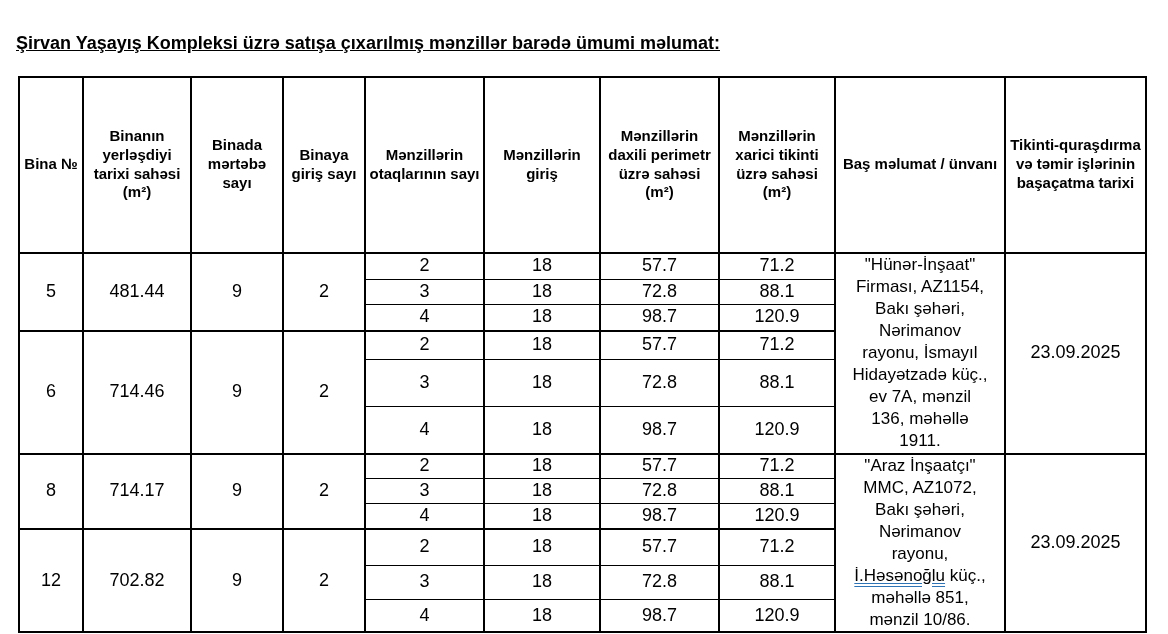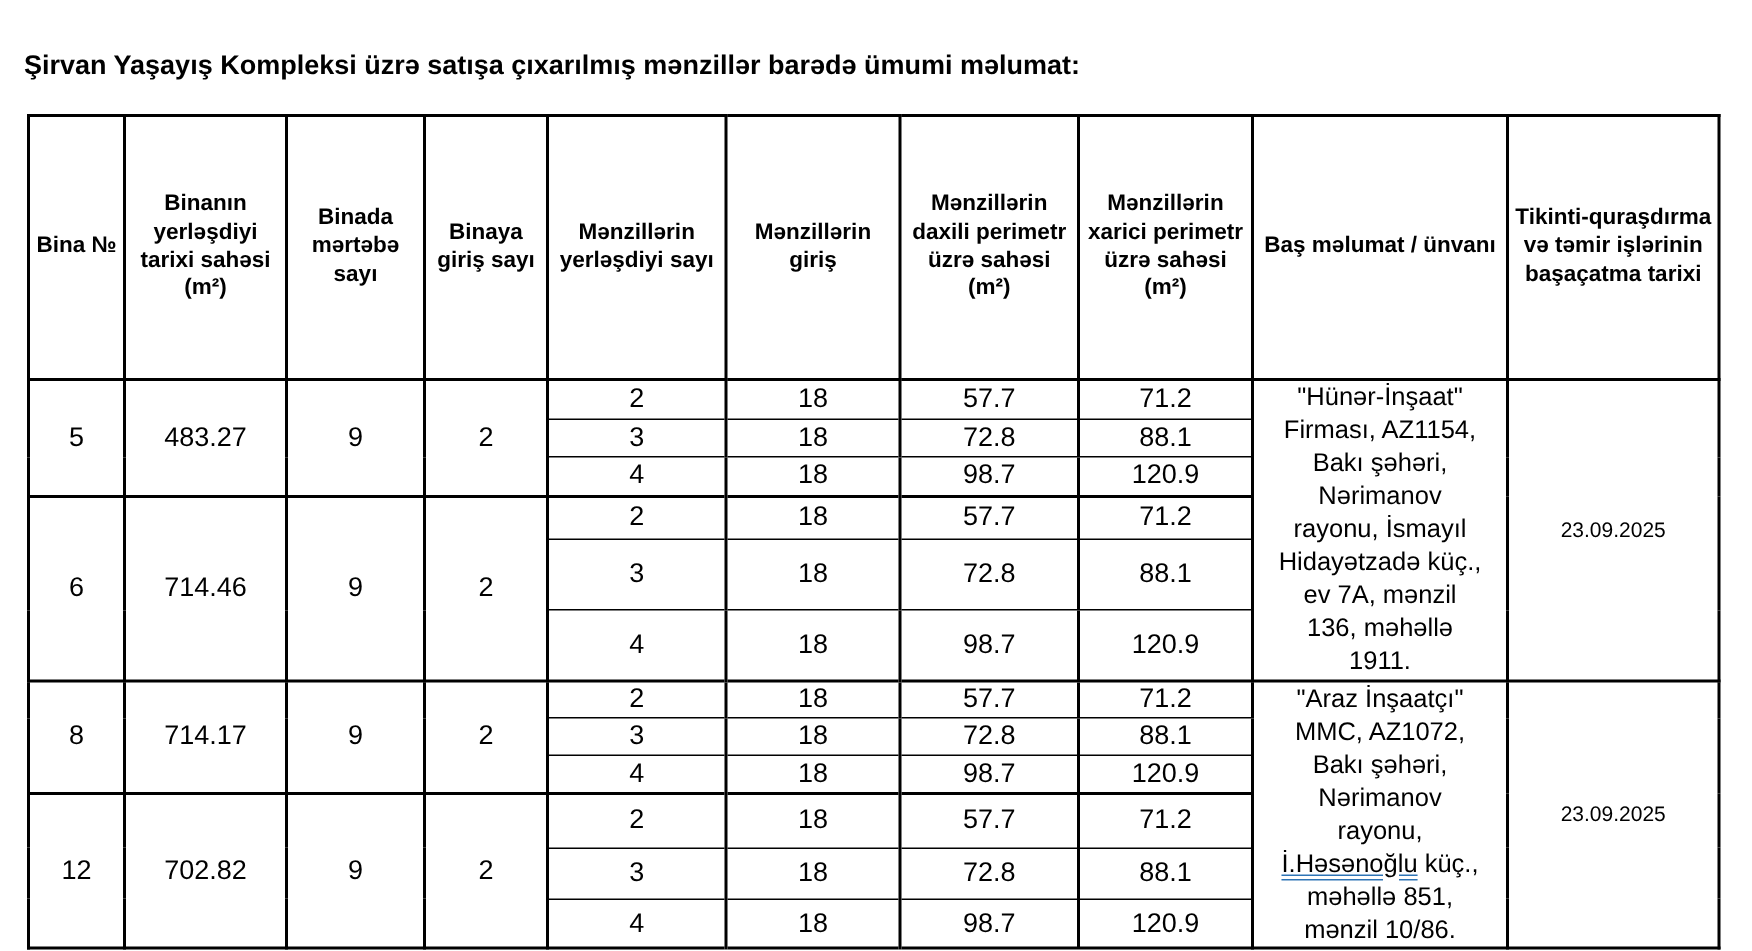--- a/index.html
+++ b/index.html
@@ -6,39 +6,40 @@
   html, body { margin: 0; padding: 0; background: #ffffff; }
   body {
     width: 1168px; height: 634px; overflow: hidden;
     font-family: "Liberation Sans", "DejaVu Sans", sans-serif;
     color: #000;
   }
   .page { padding: 32px 0 0 16px; }
   .doc-title {
     margin: 0; font-size: 18px; font-weight: bold; line-height: 1.25;
     white-space: nowrap;
+    text-decoration: underline;
   }
   table.apts {
     border-collapse: collapse; table-layout: fixed;
     width: 1127px; margin: 21px 0 0 2px;
     border: 2px solid #000;
   }
   .apts th, .apts td {
     border: 2px solid #000;
     text-align: center; vertical-align: middle;
     padding: 0 2px;
     overflow: hidden;
   }
   .apts thead tr { height: 176px; }
   .apts th { font-size: 15px; font-weight: bold; line-height: 1.25; }
   .apts td { font-size: 18px; line-height: 1.2; }
   .apts td.sub { border-top-width: 1px; border-bottom-width: 1px; }
   .apts tr.group-start td { border-top-width: 2px; }
   .apts td.contractor-cell { font-size: 17px; line-height: 1.3; padding: 0 3px; }
-  .apts td.date-cell { font-size: 14px; border-radius: 26px; }
+  .apts td.date-cell { font-size: 18px; border-radius: 26px; }
   .name-underline {
     text-decoration-line: underline;
     text-decoration-style: double;
     text-decoration-color: #2e74b5;
     text-underline-offset: 2px;
     text-align: right;
   }
 </style>
 </head>
 <body>
@@ -58,32 +59,32 @@
       <col style="width:116px">
       <col style="width:170px">
       <col style="width:141px">
     </colgroup>
     <thead>
       <tr>
         <th>Bina №</th>
         <th>Binanın yerləşdiyi tarixi sahəsi (m²)</th>
         <th>Binada mərtəbə sayı</th>
         <th>Binaya giriş sayı</th>
-        <th>Mənzillərin yerləşdiyi sayı</th>
+        <th>Mənzillərin otaqlarının sayı</th>
         <th>Mənzillərin giriş</th>
         <th>Mənzillərin daxili perimetr üzrə sahəsi (m²)</th>
-        <th>Mənzillərin xarici perimetr üzrə sahəsi (m²)</th>
+        <th>Mənzillərin xarici tikinti üzrə sahəsi (m²)</th>
         <th>Baş məlumat / ünvanı</th>
         <th>Tikinti-quraşdırma və təmir işlərinin başaçatma tarixi</th>
       </tr>
     </thead>
     <tbody>
         <tr class="group-start" style="height: 27px;">
           <td rowspan="3">5</td>
-          <td rowspan="3">483.27</td>
+          <td rowspan="3">481.44</td>
           <td rowspan="3">9</td>
           <td rowspan="3">2</td>
           <td class="sub">2</td>
           <td class="sub">18</td>
           <td class="sub">57.7</td>
           <td class="sub">71.2</td>
           <td rowspan="6" class="contractor-cell">"Hünər-İnşaat"<br>Firması, AZ1154,<br>Bakı şəhəri,<br>Nərimanov<br>rayonu, İsmayıl<br>Hidayətzadə küç.,<br>ev 7A, mənzil<br>136, məhəllə<br>1911.</td>
           <td rowspan="6" class="date-cell">23.09.2025</td>
         </tr>
         <tr style="height: 25px;">

